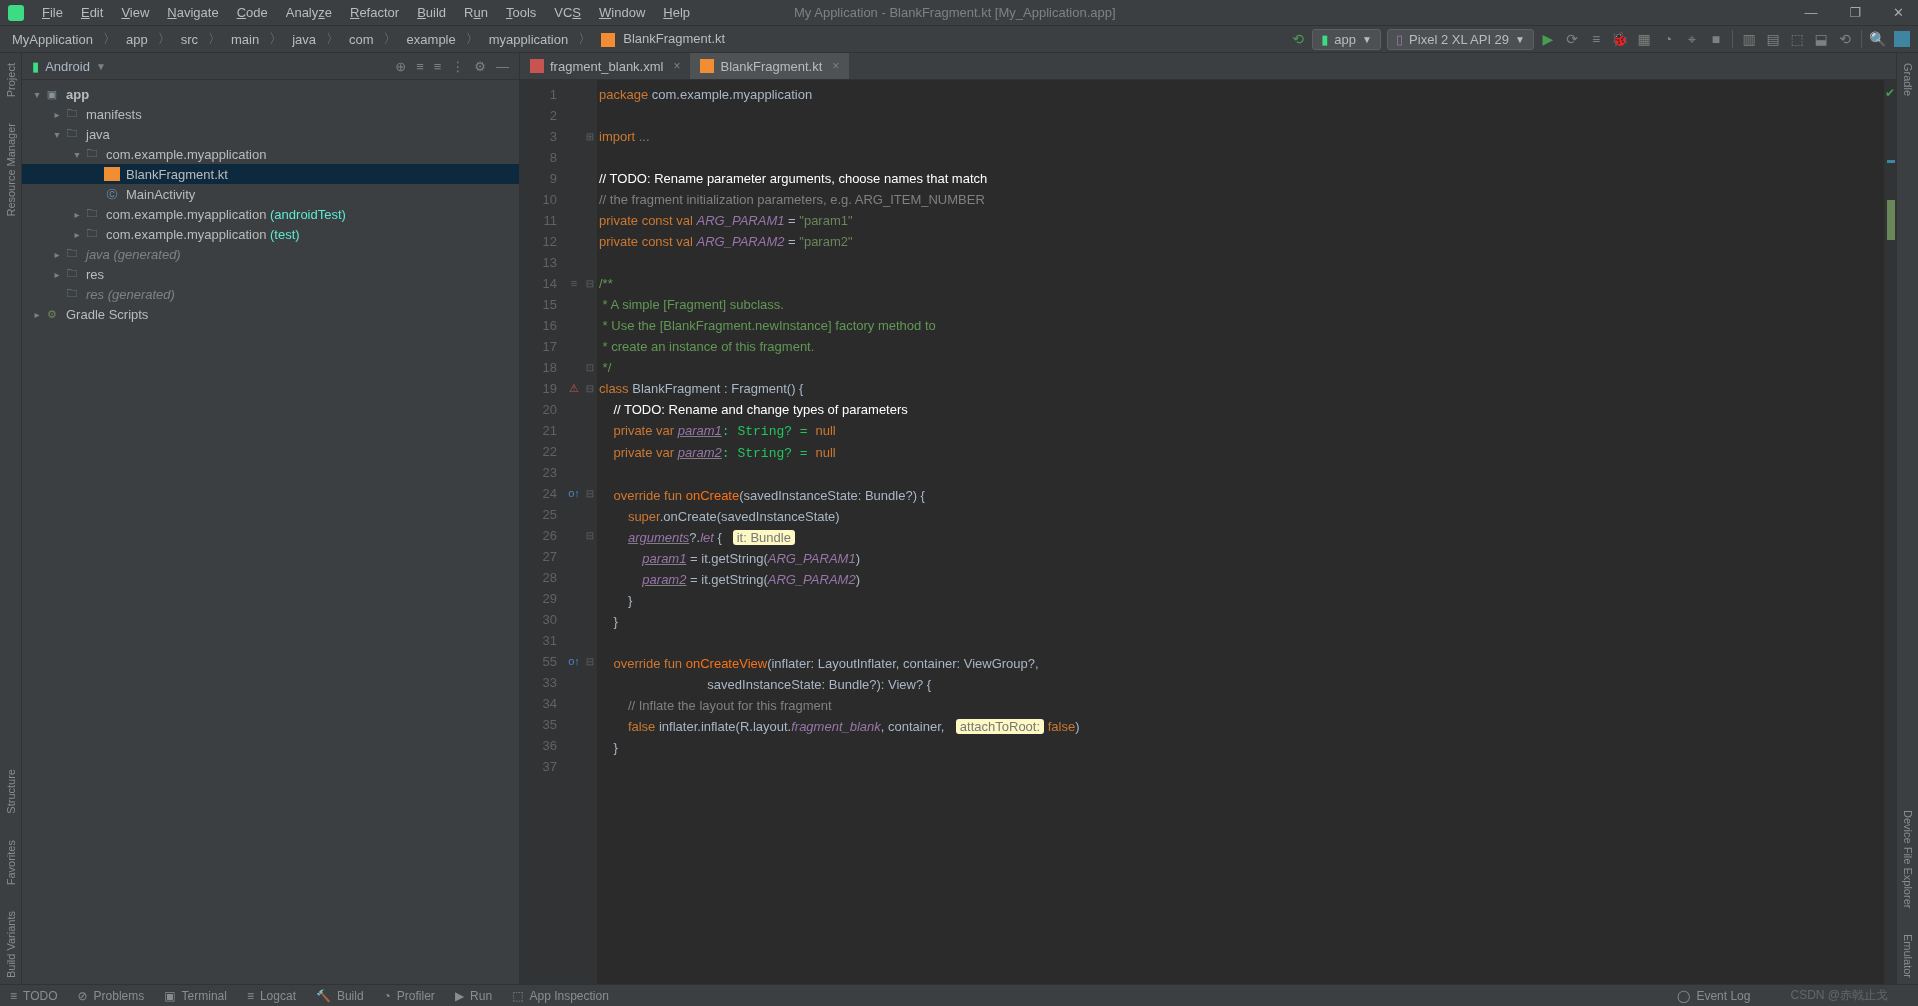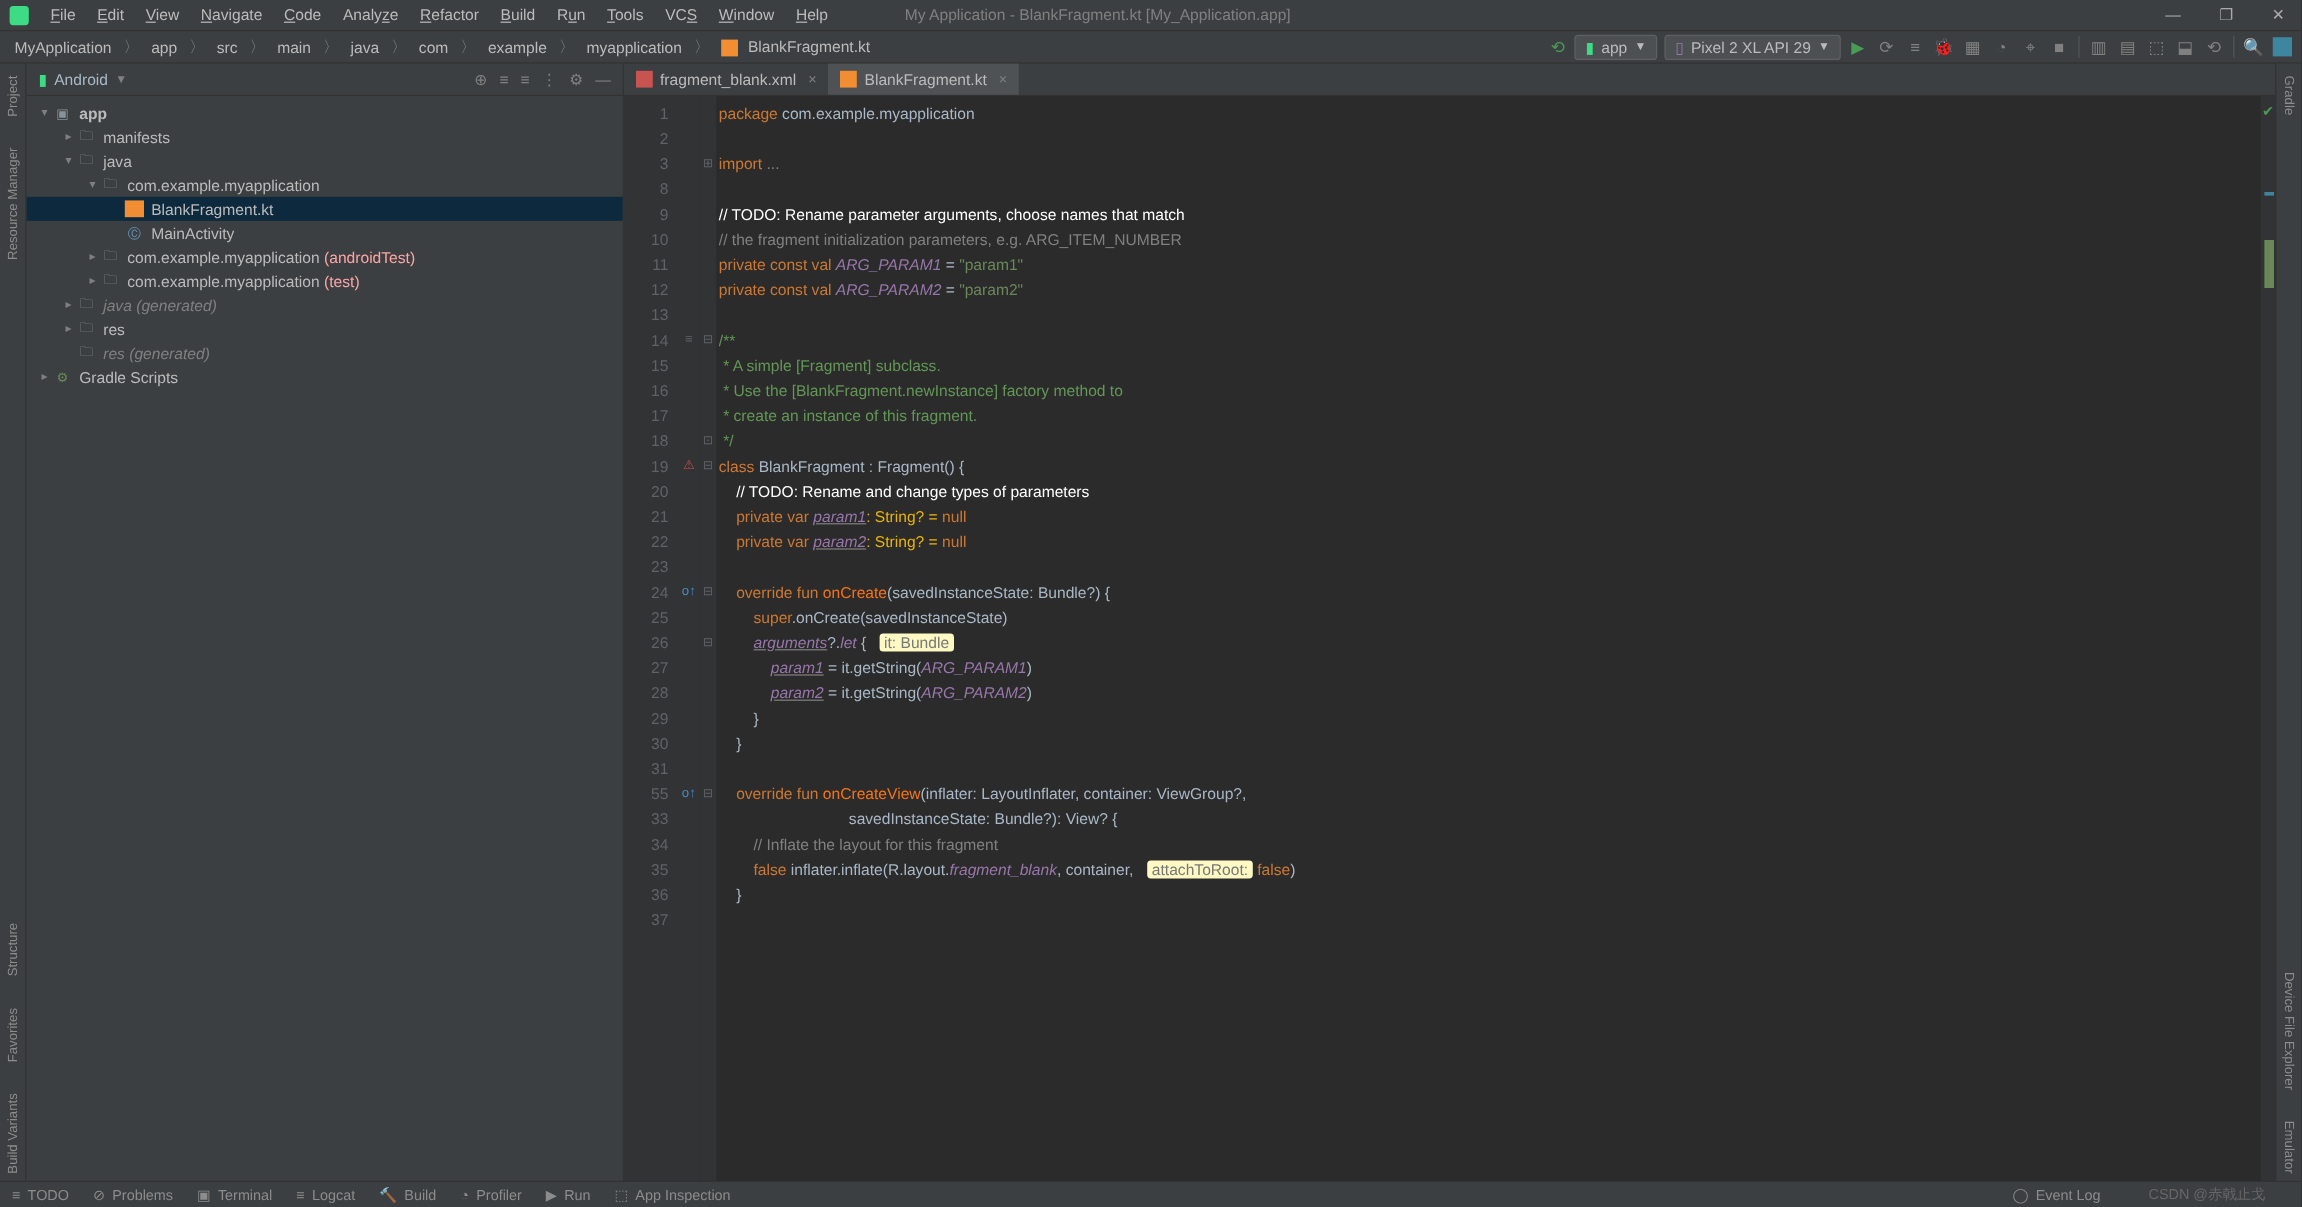--- a/index.html
+++ b/index.html
@@ -2,21 +2,21 @@
 <html><head>
 <meta charset="utf-8">
 <style>
 * { margin:0; padding:0; box-sizing:border-box; font-family:"Segoe UI",Arial,sans-serif; }
 body { background:#2b2b2b; color:#a9b7c6; width:1918px; height:1006px; overflow:hidden; font-size:13px; }
 .titlebar { height:26px; background:#3c3f41; display:flex; align-items:center; padding:0 8px; border-bottom:1px solid #323232;justify-content:center; }
 .titlebar .logo { width:16px; height:16px; background:#3ddc84; border-radius:3px; margin-right:10px; }
 .menus { display:flex; gap:2px; }
 .menus span { padding:2px 8px; color:#bbbbbb; cursor:pointer; }
 .menus span u { text-decoration:underline; }
-.title-text { margin-left:56px; color:#808080; }
+.title-text { margin-left:96px; color:#808080; }
 .window-controls { margin-left:auto; display:flex; gap:20px; color:#a9a9a9; }
 .window-controls span { cursor:pointer; padding:2px 6px; }
 .navbar { height:27px; background:#3c3f41; display:flex; align-items:center; padding:0 8px; border-bottom:1px solid #323232; }
 .breadcrumb { display:flex; align-items:center; gap:2px; color:#bbbbbb; }
 .breadcrumb span { padding:0 4px; }
 .breadcrumb .sep { color:#808080; }
 .breadcrumb .kt-icon { width:14px; height:14px; background:#f18e33; margin-right:4px; display:inline-block; vertical-align:middle; }
 .nav-right { margin-left:auto; display:flex; align-items:center; gap:6px; }
 .nav-btn { background:#4c5052; border:1px solid #5e6060; padding:2px 8px; border-radius:3px; display:flex; align-items:center; gap:6px; cursor:pointer; color:#bbbbbb; }
 .nav-btn .droid { color:#3ddc84; }
@@ -37,42 +37,42 @@
 .project-header .ph-tools { margin-left:auto; display:flex; gap:10px; color:#808080; }
 .project-header .ph-tools span { cursor:pointer; }
 .tree { padding:4px 0; overflow:auto; flex:1; }
 .tree-row { display:flex; align-items:center; height:20px; padding-left:8px; color:#bbbbbb; cursor:pointer; }
 .tree-row.selected { background:#0d293e; }
 .tree-row .twisty { width:14px; color:#808080; font-size:10px; text-align:center; }
 .tree-row .icon { width:16px; height:14px; margin-right:6px; display:inline-flex; align-items:center; justify-content:center; font-size:11px;}
 .folder-icon{ color:#87939a;}
 .kt-icon{ background:#f18e33; color:#fff; width:14px; height:14px; font-size:9px; line-height:14px; text-align:center;}
 .gen { color:#808080; font-style:italic; }
-.test-dim { color:#fca5a5; }
+.test-dim { color:#5eead4; }
 .editor-area { flex:1; display:flex; flex-direction:column; background:#2b2b2b; }
 .tabs { height:27px; background:#3c3f41; display:flex; align-items:flex-end; border-bottom:1px solid #323232; }
 .tab { height:26px; padding:0 10px; display:flex; align-items:center; gap:6px; color:#bbbbbb; cursor:pointer; }
 .tab.active { background:#4e5254; }
 .tab .tab-icon { width:14px; height:14px; display:inline-block; }
 .tab .xml-icon { background:#c75450; }
 .tab .kt-fi-icon { background:#f18e33; }
 .tab .close { color:#808080; margin-left:4px; font-size:12px;}
 .editor-body { flex:1; display:flex; position:relative; }
 .gutter-nums { width:45px; background:#313335; text-align:right; padding:4px 8px 4px 0; color:#606366; font-family:"JetBrains Mono",Consolas,monospace; font-size:13px; line-height:21px; user-select:none; }
 .gutter-marks { width:18px; background:#313335; padding-top:4px; line-height:21px; font-size:11px; color:#606366; text-align:center; }
 .gutter-fold { width:14px; background:#313335; padding-top:4px; line-height:21px; font-size:10px; color:#606366; text-align:center; }
 .code { flex:1; padding:4px 0 4px 2px; font-family:"JetBrains Mono",Consolas,monospace; font-size:13px; line-height:21px; white-space:pre; overflow:auto; }
 .kw { color:#cc7832; }
 .str { color:#6a8759; }
 .cmt { color:#808080; }
 .cmt-i { color:#ffffff; }
 .doc { color:#629755; }
 .fn { color:#f97316; }
 .ital { color:#9876aa; font-style:italic; }
-.ident { color:#eab308; }
+.ident { color:#22c55e;font-family:Liberation Mono, monospace; }
 .under { text-decoration:underline; text-decoration-color:#808080;}
 .hint { background:#fef9c3; color:#787878; padding:0 4px; border-radius:3px; font-style:normal;}
 .err-stripe { width:12px; background:#313335; border-left:1px solid #323232; position:relative;}
 .err-stripe .ok { position:absolute; top:6px; left:0; color:#499c54; font-size:12px;}
 .err-stripe .mark { position:absolute; width:8px; height:3px; background:#3e86a0; left:2px;}
 .footer { height:22px; background:#3c3f41; display:flex; align-items:center; padding:0 10px; border-top:1px solid #323232; font-size:12px; color:#8c8c8c;}
 .footer .fitem { display:flex; align-items:center; gap:6px; margin-right:20px; cursor:pointer;}
 .footer .right { margin-left:auto; display:flex; gap:20px;}
 .blue-square { display:inline-block; width:14px; height:14px; background:#3e86a0; vertical-align:middle;}
 </style>

